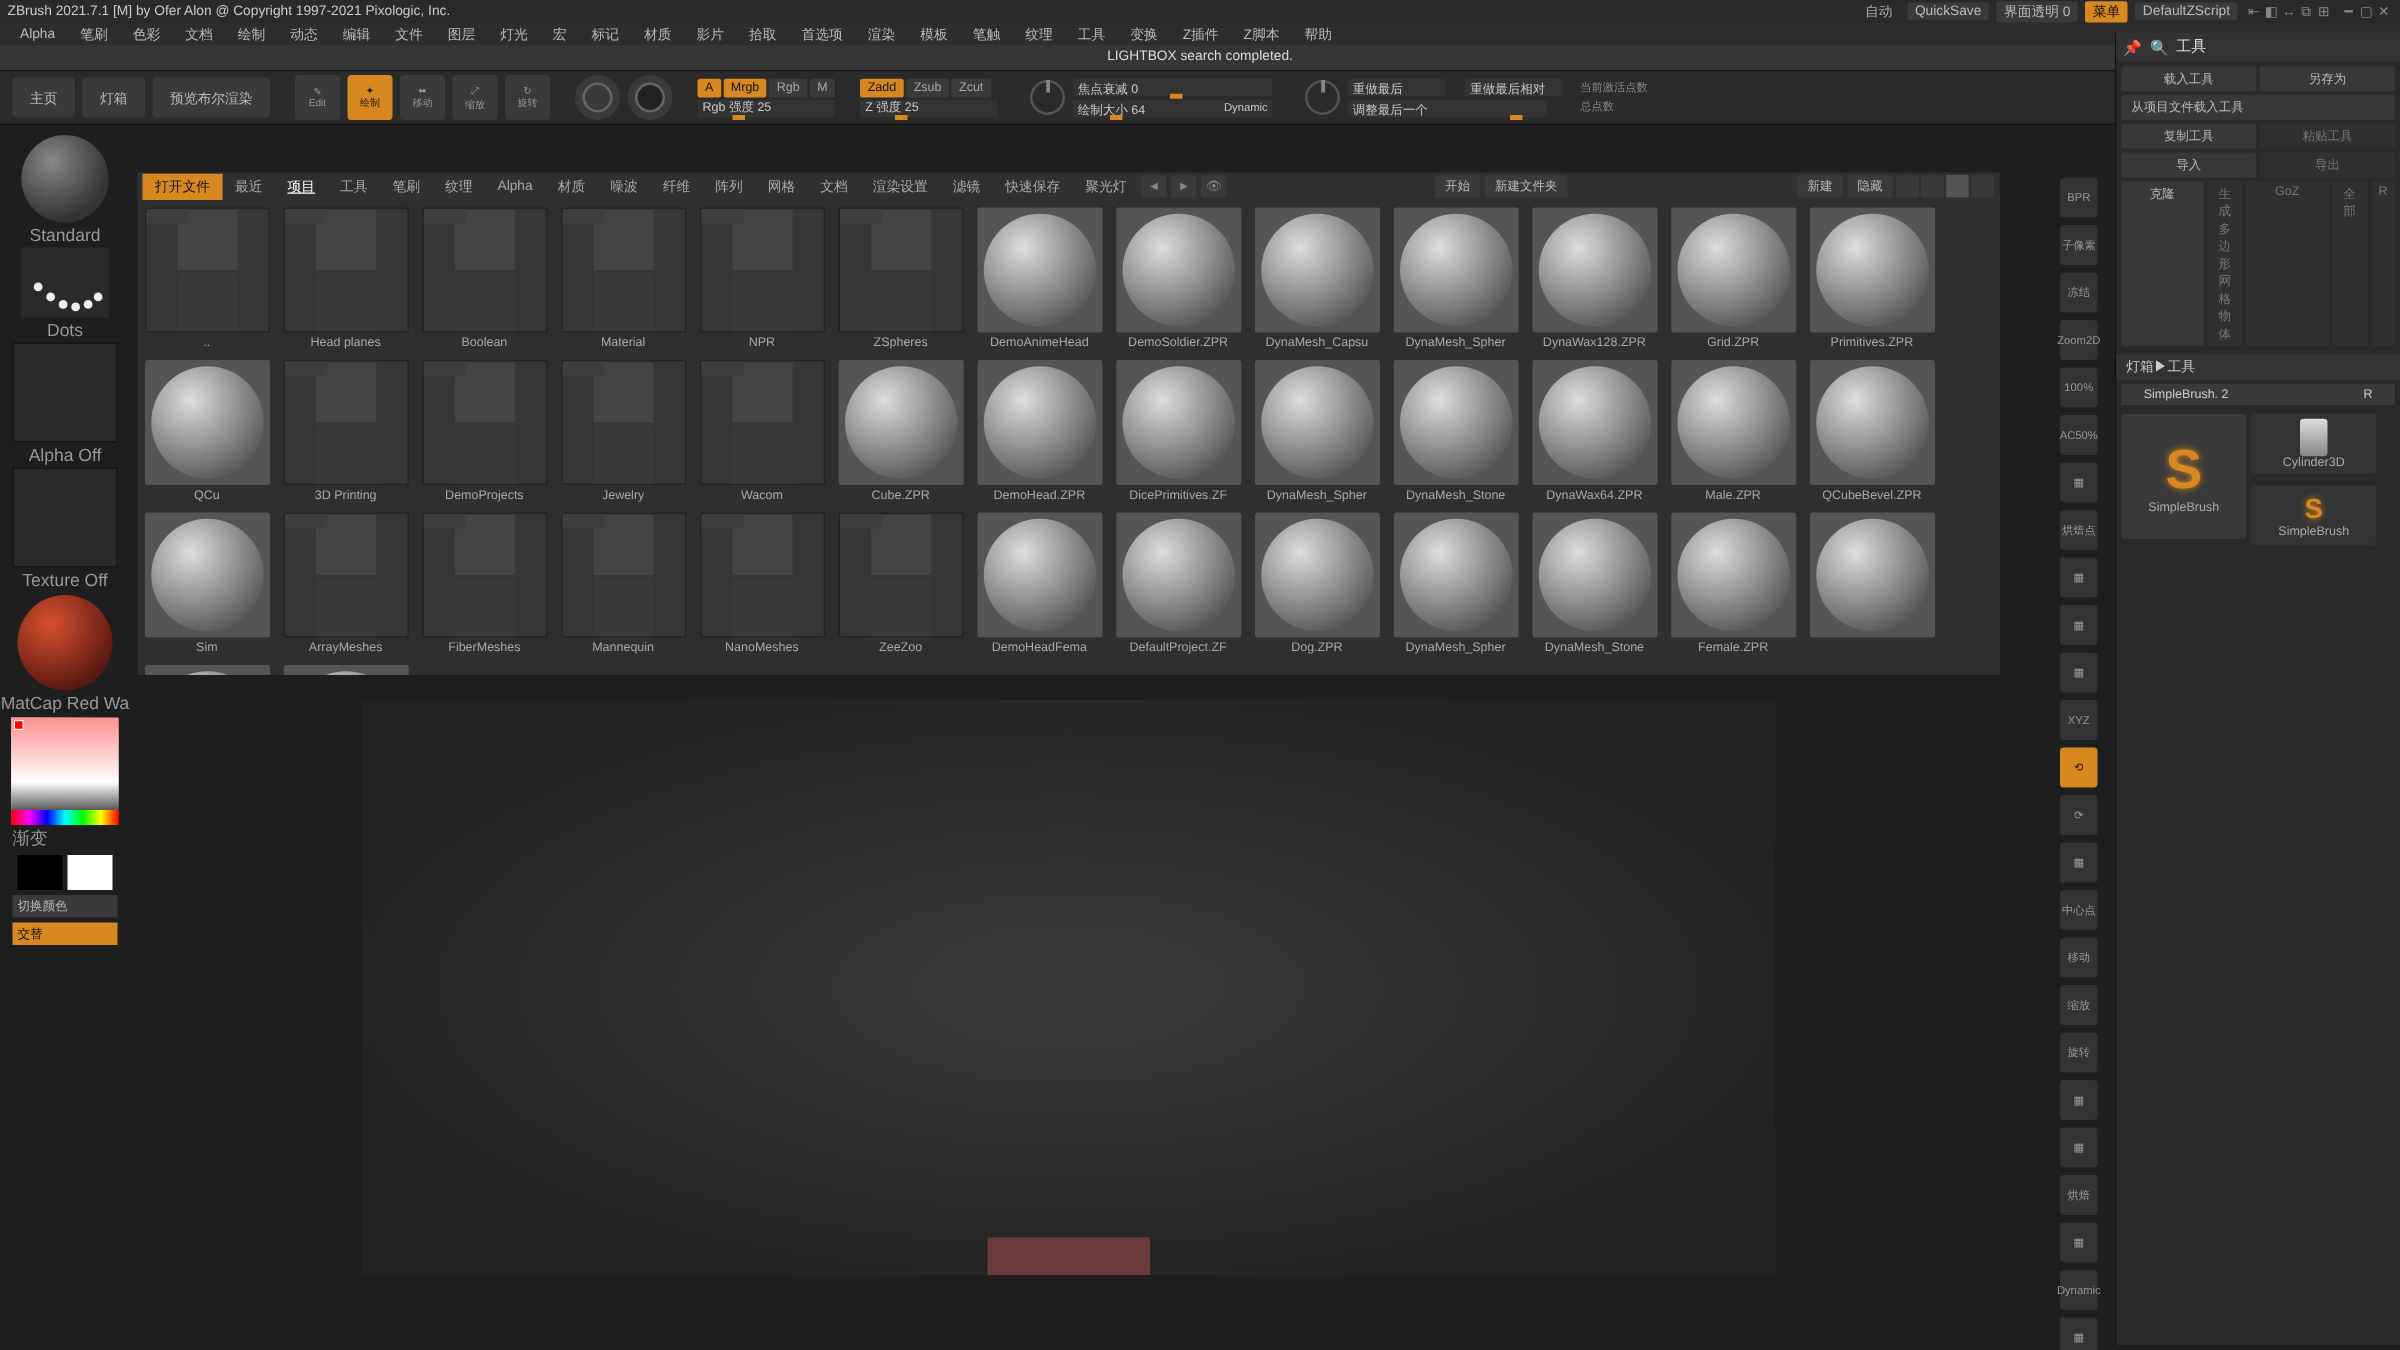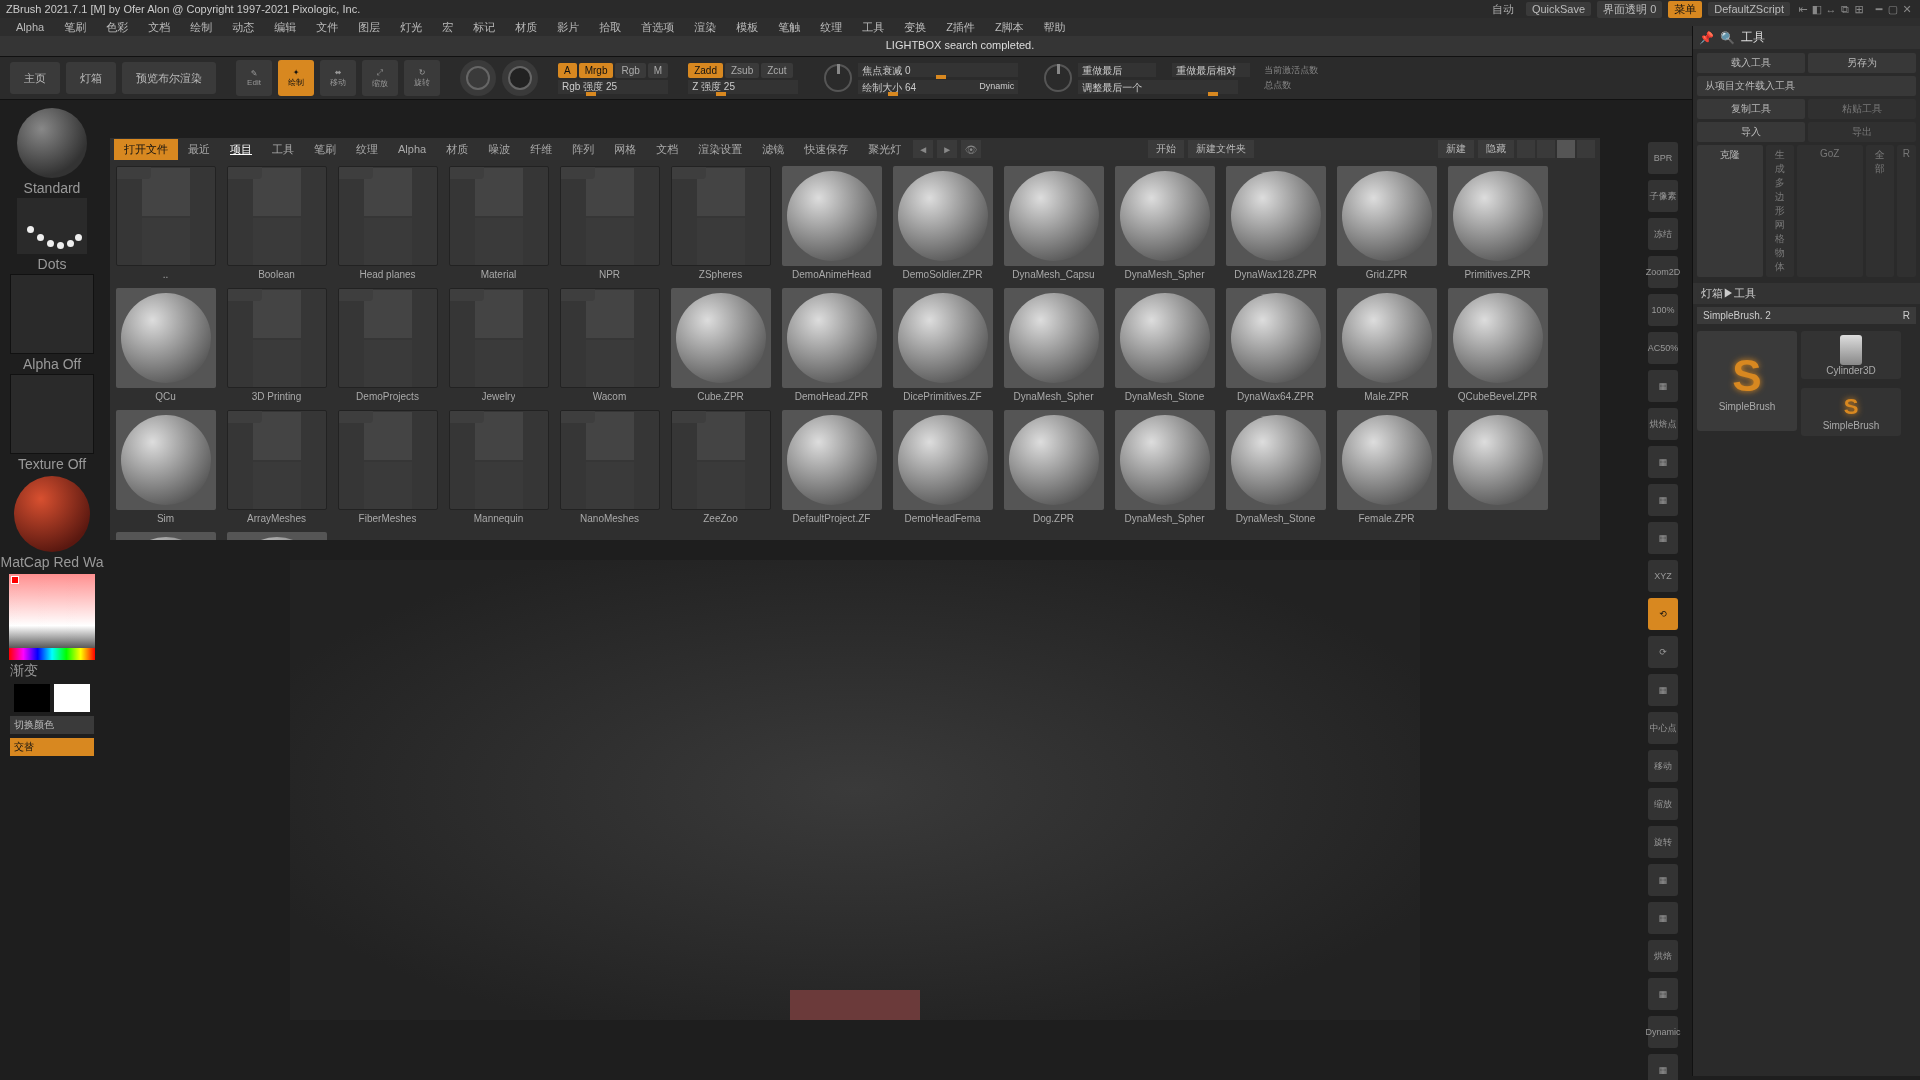--- a/index.html
+++ b/index.html
@@ -89,21 +89,21 @@
 .rightpanel { position:absolute; top:26px; right:0; width:228px; height:1050px; background:#2a2a2a; border-left:1px solid #111; }
 .rp-head { background:#333; display:flex; align-items:center; padding:3px 6px; gap:6px; }
 .rp-head .ico { font-size:12px; color:#aaa; }
 .rp-head .txt { font-size:12px; color:#ddd; }
 .rp-grid { display:flex; flex-wrap:wrap; gap:3px; padding:4px; }
 .rp-btn { padding:3px 6px; background:#383838; color:#bbb; font-size:10px; border-radius:2px; flex:1 0 45%; text-align:center; }
 .rp-btn.full { flex:1 0 96%; text-align:left; padding-left:8px; }
 .rp-btn.dark { background:#303030; color:#777; }
 .rp-btn.tiny { flex:0 0 18px; }
 .rp-sec { background:#333; padding:3px 8px; font-size:11px; color:#ccc; margin-top:2px; }
-.rp-field { background:#3a3a3a; padding:3px 6px; font-size:10px; color:#ccc; margin:3px 4px; display:flex; justify-content:space-between; }
+.rp-field { background:#3a3a3a; padding:3px 18px; font-size:10px; color:#ccc; margin:3px 4px; display:flex; justify-content:space-between; }
 .toolgrid { display:flex; gap:4px; padding:4px; }
 .toolslot { width:100px; height:100px; background:#333; display:flex; flex-direction:column; align-items:center; justify-content:center; font-size:10px; color:#aaa; border-radius:3px; }
 .toolslot.main { background:#3a3a3a; }
 .S { font-size:44px; font-weight:bold; color:#d88820; text-shadow:0 0 6px #d88820; }
 </style>
 </head>
 <body>
 
 <div class="titlebar">
   <span class="title">ZBrush 2021.7.1 [M] by Ofer Alon @ Copyright 1997-2021 Pixologic, Inc.</span>
@@ -294,34 +294,34 @@
           <div class="quad" style="background: rgb(68, 68, 68);"></div>
           <div class="quad" style="background: rgb(58, 58, 58);"></div>
         </div>
         <div class="lb-name">..</div>
       </div>
       <div class="lb-item">
         <div class="lb-thumb folder">
           <div class="quad" style="background: rgb(68, 68, 68);"></div>
           <div class="quad" style="background: rgb(58, 58, 58);"></div>
         </div>
+        <div class="lb-name">Head planes</div>
+      </div>
+      <div class="lb-item">
+        <div class="lb-thumb folder">
+          <div class="quad" style="background: rgb(68, 68, 68);"></div>
+          <div class="quad" style="background: rgb(58, 58, 58);"></div>
+        </div>
         <div class="lb-name">Boolean</div>
       </div>
       <div class="lb-item">
         <div class="lb-thumb folder">
           <div class="quad" style="background: rgb(68, 68, 68);"></div>
           <div class="quad" style="background: rgb(58, 58, 58);"></div>
         </div>
-        <div class="lb-name">Head planes</div>
-      </div>
-      <div class="lb-item">
-        <div class="lb-thumb folder">
-          <div class="quad" style="background: rgb(68, 68, 68);"></div>
-          <div class="quad" style="background: rgb(58, 58, 58);"></div>
-        </div>
         <div class="lb-name">Material</div>
       </div>
       <div class="lb-item">
         <div class="lb-thumb folder">
           <div class="quad" style="background: rgb(68, 68, 68);"></div>
           <div class="quad" style="background: rgb(58, 58, 58);"></div>
         </div>
         <div class="lb-name">NPR</div>
       </div>
       <div class="lb-item">
@@ -493,27 +493,27 @@
         <div class="lb-thumb folder">
           <div class="quad" style="background: rgb(68, 68, 68);"></div>
           <div class="quad" style="background: rgb(58, 58, 58);"></div>
         </div>
         <div class="lb-name">ZeeZoo</div>
       </div>
       <div class="lb-item">
         <div class="lb-thumb">
           <div class="sphere"></div>
         </div>
+        <div class="lb-name">DemoHeadFema</div>
+      </div>
+      <div class="lb-item">
+        <div class="lb-thumb">
+          <div class="sphere"></div>
+        </div>
         <div class="lb-name">DefaultProject.ZF</div>
-      </div>
-      <div class="lb-item">
-        <div class="lb-thumb">
-          <div class="sphere"></div>
-        </div>
-        <div class="lb-name">DemoHeadFema</div>
       </div>
       <div class="lb-item">
         <div class="lb-thumb">
           <div class="sphere"></div>
         </div>
         <div class="lb-name">Dog.ZPR</div>
       </div>
       <div class="lb-item">
         <div class="lb-thumb">
           <div class="sphere"></div>

